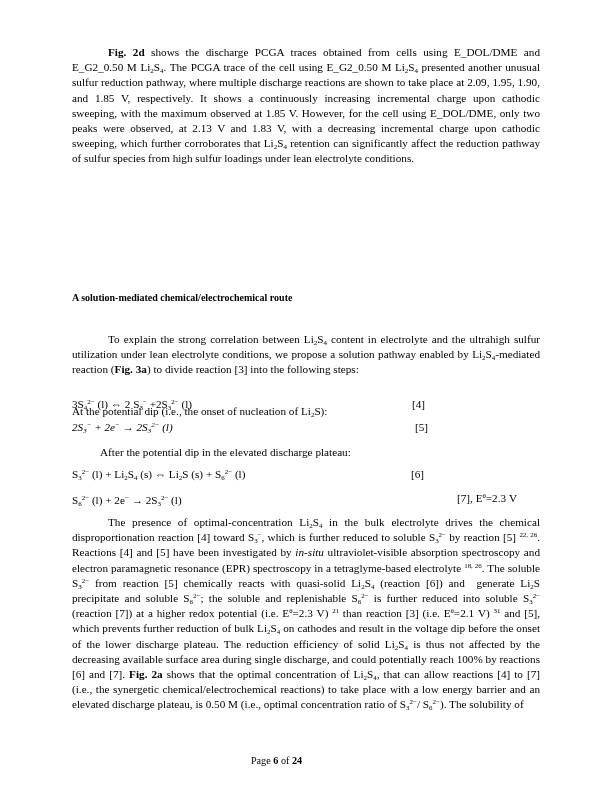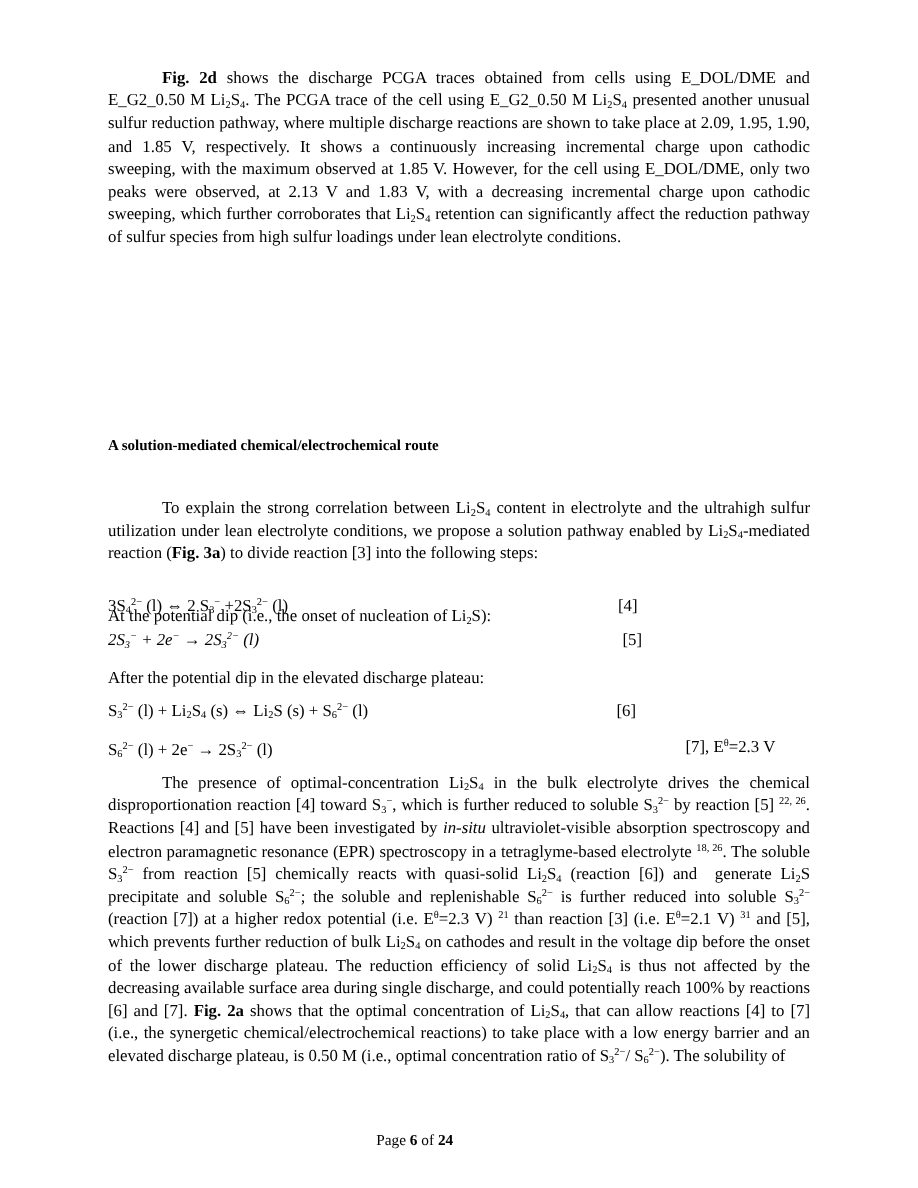--- a/index.html
+++ b/index.html
@@ -33,21 +33,21 @@
   <div class="para indent" style="top:332px;">To explain the strong correlation between Li<sub>2</sub>S<sub>4</sub> content in electrolyte and the ultrahigh sulfur utilization under lean electrolyte conditions, we propose a solution pathway enabled by Li<sub>2</sub>S<sub>4</sub>-mediated reaction (<b>Fig. 3a</b>) to divide reaction [3] into the following steps:</div>
 
   <div class="line" style="top:372px;margin-top:32px;">At the potential dip (i.e., the onset of nucleation of Li<sub>2</sub>S):</div>
 
   <div class="line" style="top:397px;">3S<sub>4</sub><sup>2−</sup> (l) ⇔ 2 S<sub>3</sub><sup>−</sup> +2S<sub>3</sub><sup>2−</sup> (l)</div>
   <div class="eqnum" style="top:397px; left:340px;">[4]</div>
 
   <div class="line" style="top:420px;font-style:italic;">2S<sub>3</sub><sup>−</sup> + 2e<sup>−</sup> → 2S<sub>3</sub><sup>2−</sup> (l)</div>
   <div class="eqnum" style="top:420px; left:343px;">[5]</div>
 
-  <div class="line" style="top:445px;">After the potential dip in the elevated discharge plateau:</div>
+  <div class="line" style="top:445px;margin-left:28px;">After the potential dip in the elevated discharge plateau:</div>
 
   <div class="line" style="top:467px;">S<sub>3</sub><sup>2−</sup> (l) + Li<sub>2</sub>S<sub>4</sub> (s) ⇔ Li<sub>2</sub>S (s) + S<sub>6</sub><sup>2−</sup> (l)</div>
   <div class="eqnum" style="top:467px; left:339px;">[6]</div>
 
   <div class="line" style="top:493px;">S<sub>6</sub><sup>2−</sup> (l) + 2e<sup>−</sup> → 2S<sub>3</sub><sup>2−</sup> (l)</div>
   <div class="eqnum" style="top:491px; left:343px;margin-left:42px;">[7], E<sup>θ</sup>=2.3 V</div>
 
   <div class="para indent" style="top:515px;">The presence of optimal-concentration Li<sub>2</sub>S<sub>4</sub> in the bulk electrolyte drives the chemical disproportionation reaction [4] toward S<sub>3</sub><sup>−</sup>, which is further reduced to soluble S<sub>3</sub><sup>2−</sup> by reaction [5] <sup>22, 26</sup>. Reactions [4] and [5] have been investigated by <i>in-situ</i> ultraviolet-visible absorption spectroscopy and electron paramagnetic resonance (EPR) spectroscopy in a tetraglyme-based electrolyte <sup>18, 26</sup>. The soluble S<sub>3</sub><sup>2−</sup> from reaction [5] chemically reacts with quasi-solid Li<sub>2</sub>S<sub>4</sub> (reaction [6]) and&nbsp; generate Li<sub>2</sub>S precipitate and soluble S<sub>6</sub><sup>2−</sup>; the soluble and replenishable S<sub>6</sub><sup>2−</sup> is further reduced into soluble S<sub>3</sub><sup>2−</sup> (reaction [7]) at a higher redox potential (i.e. E<sup>θ</sup>=2.3 V) <sup>21</sup> than reaction [3] (i.e. E<sup>θ</sup>=2.1 V) <sup>31</sup> and [5], which prevents further reduction of bulk Li<sub>2</sub>S<sub>4</sub> on cathodes and result in the voltage dip before the onset of the lower discharge plateau. The reduction efficiency of solid Li<sub>2</sub>S<sub>4</sub> is thus not affected by the decreasing available surface area during single discharge, and could potentially reach 100% by reactions [6] and [7]. <b>Fig. 2a</b> shows that the optimal concentration of Li<sub>2</sub>S<sub>4</sub>, that can allow reactions [4] to [7] (i.e., the synergetic chemical/electrochemical reactions) to take place with a low energy barrier and an elevated discharge plateau, is 0.50 M (i.e., optimal concentration ratio of S<sub>3</sub><sup>2−</sup>/ S<sub>6</sub><sup>2−</sup>). The solubility of</div>
 </div>
 

